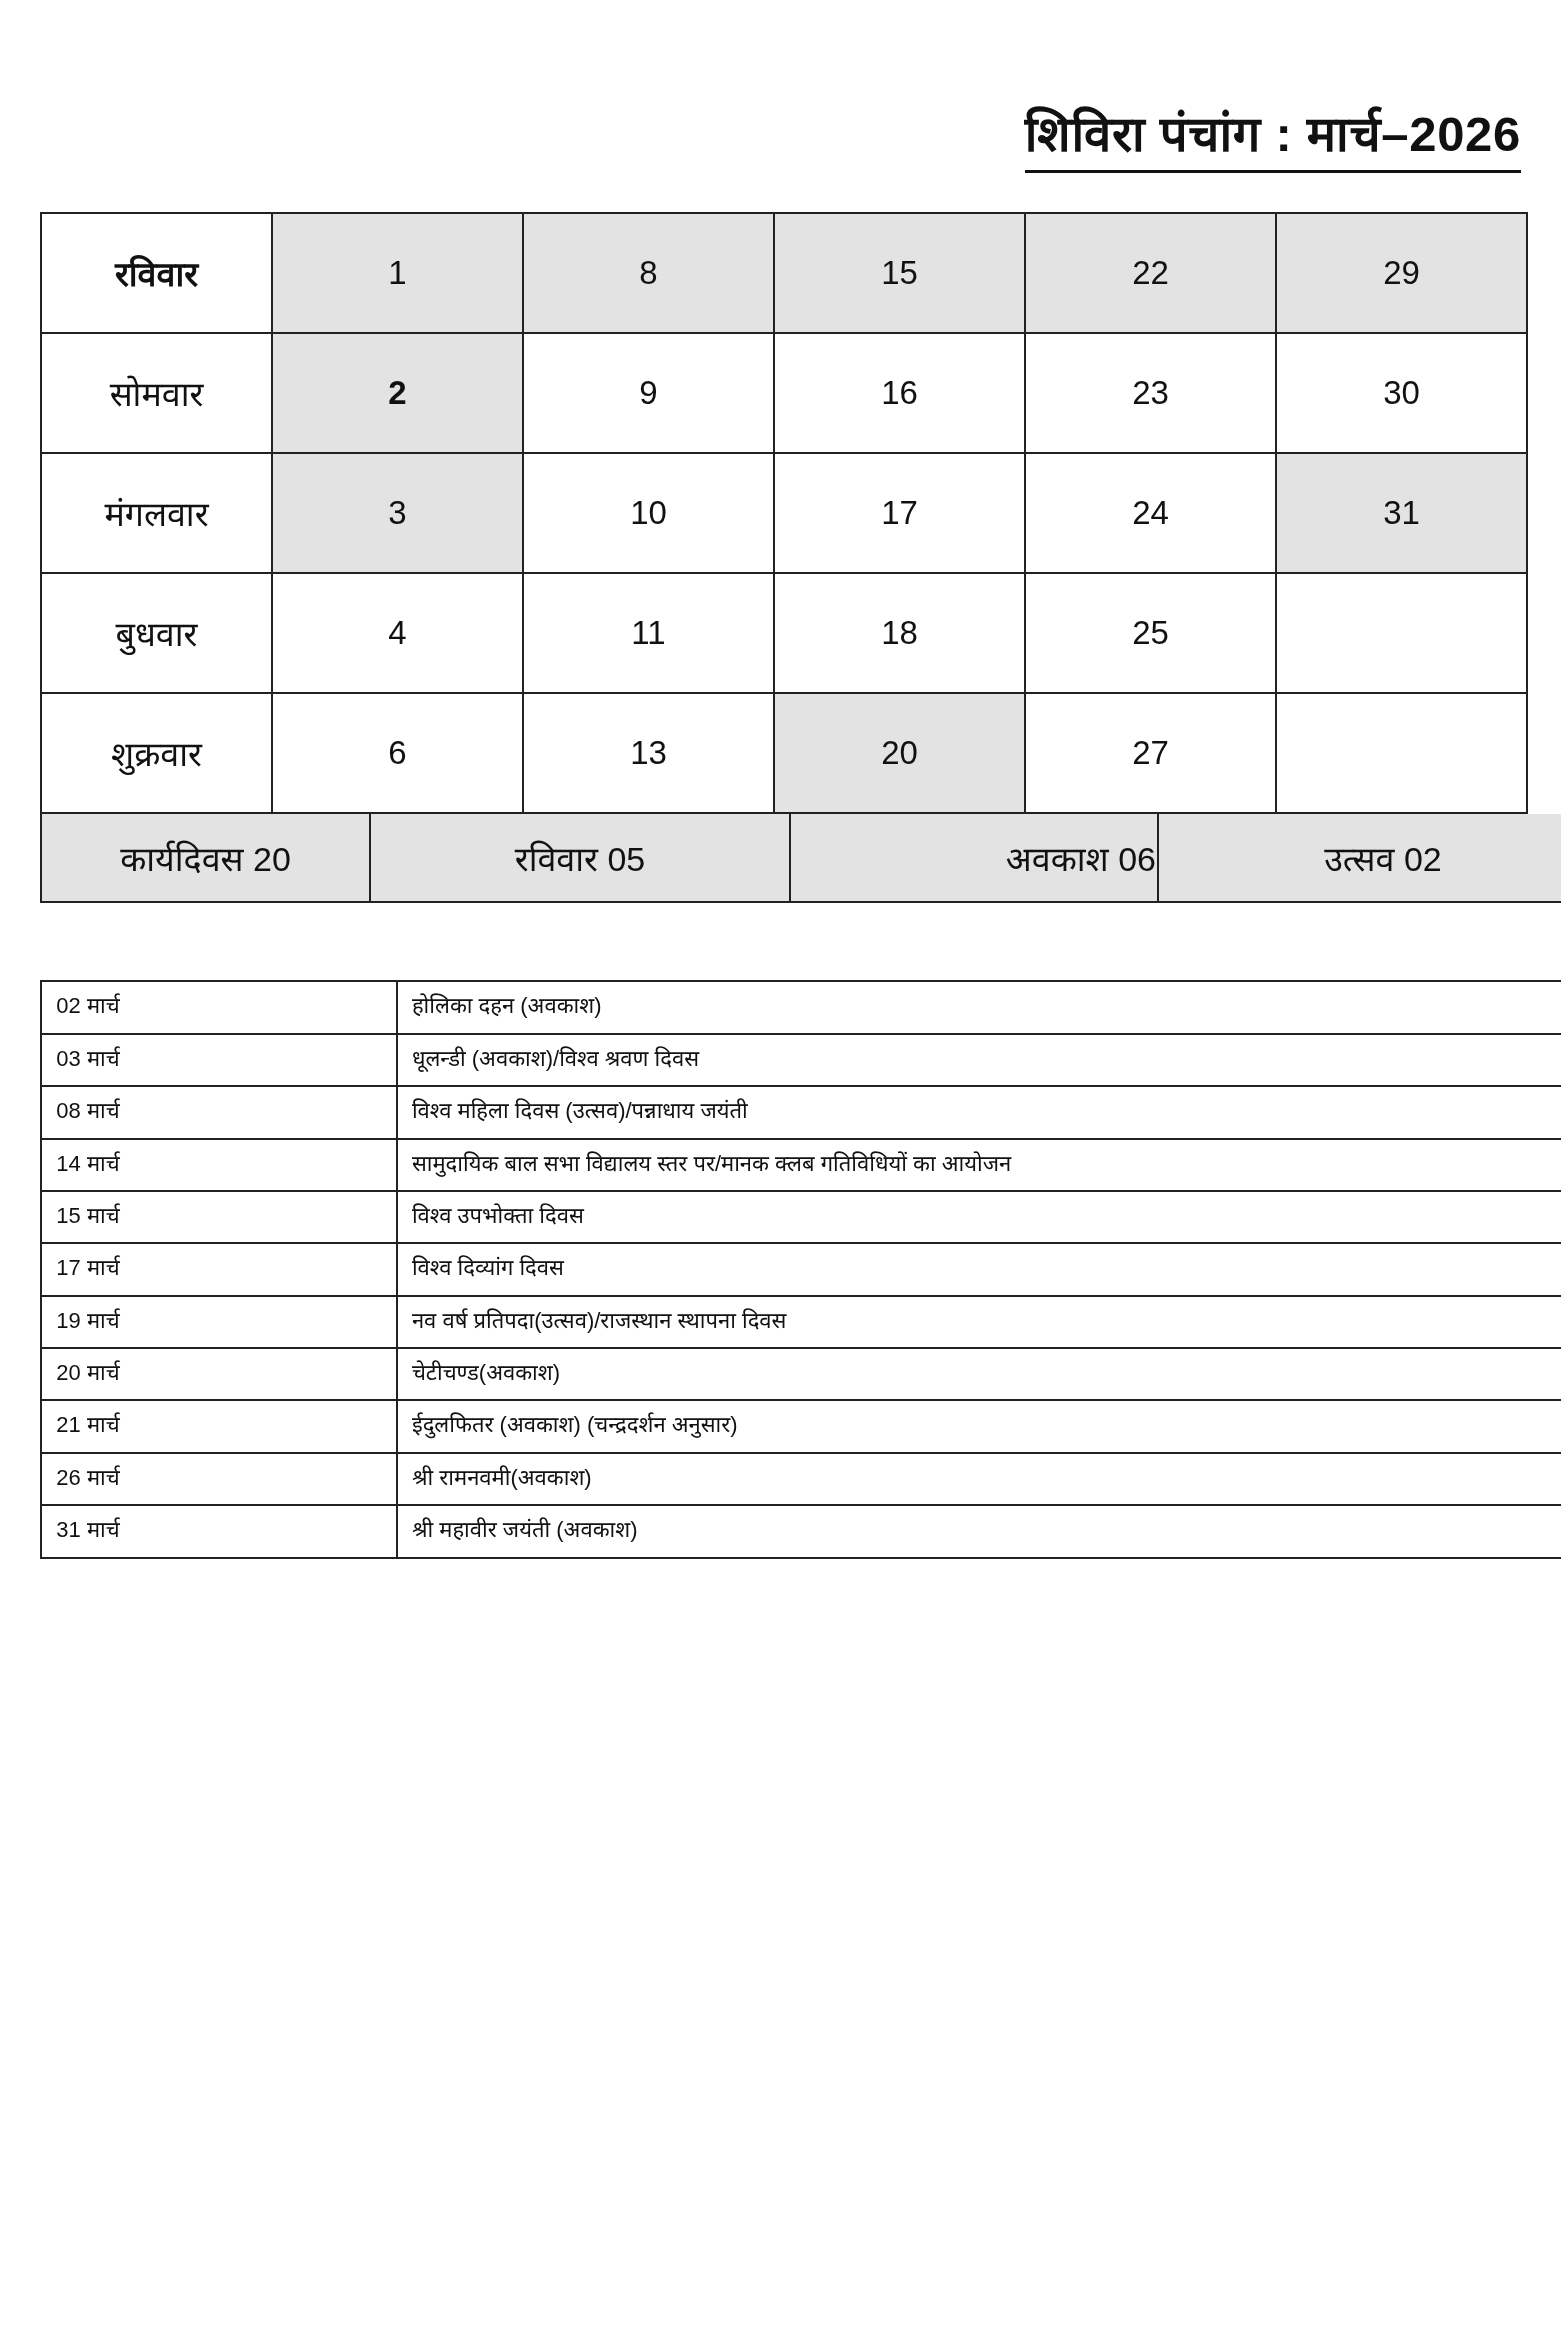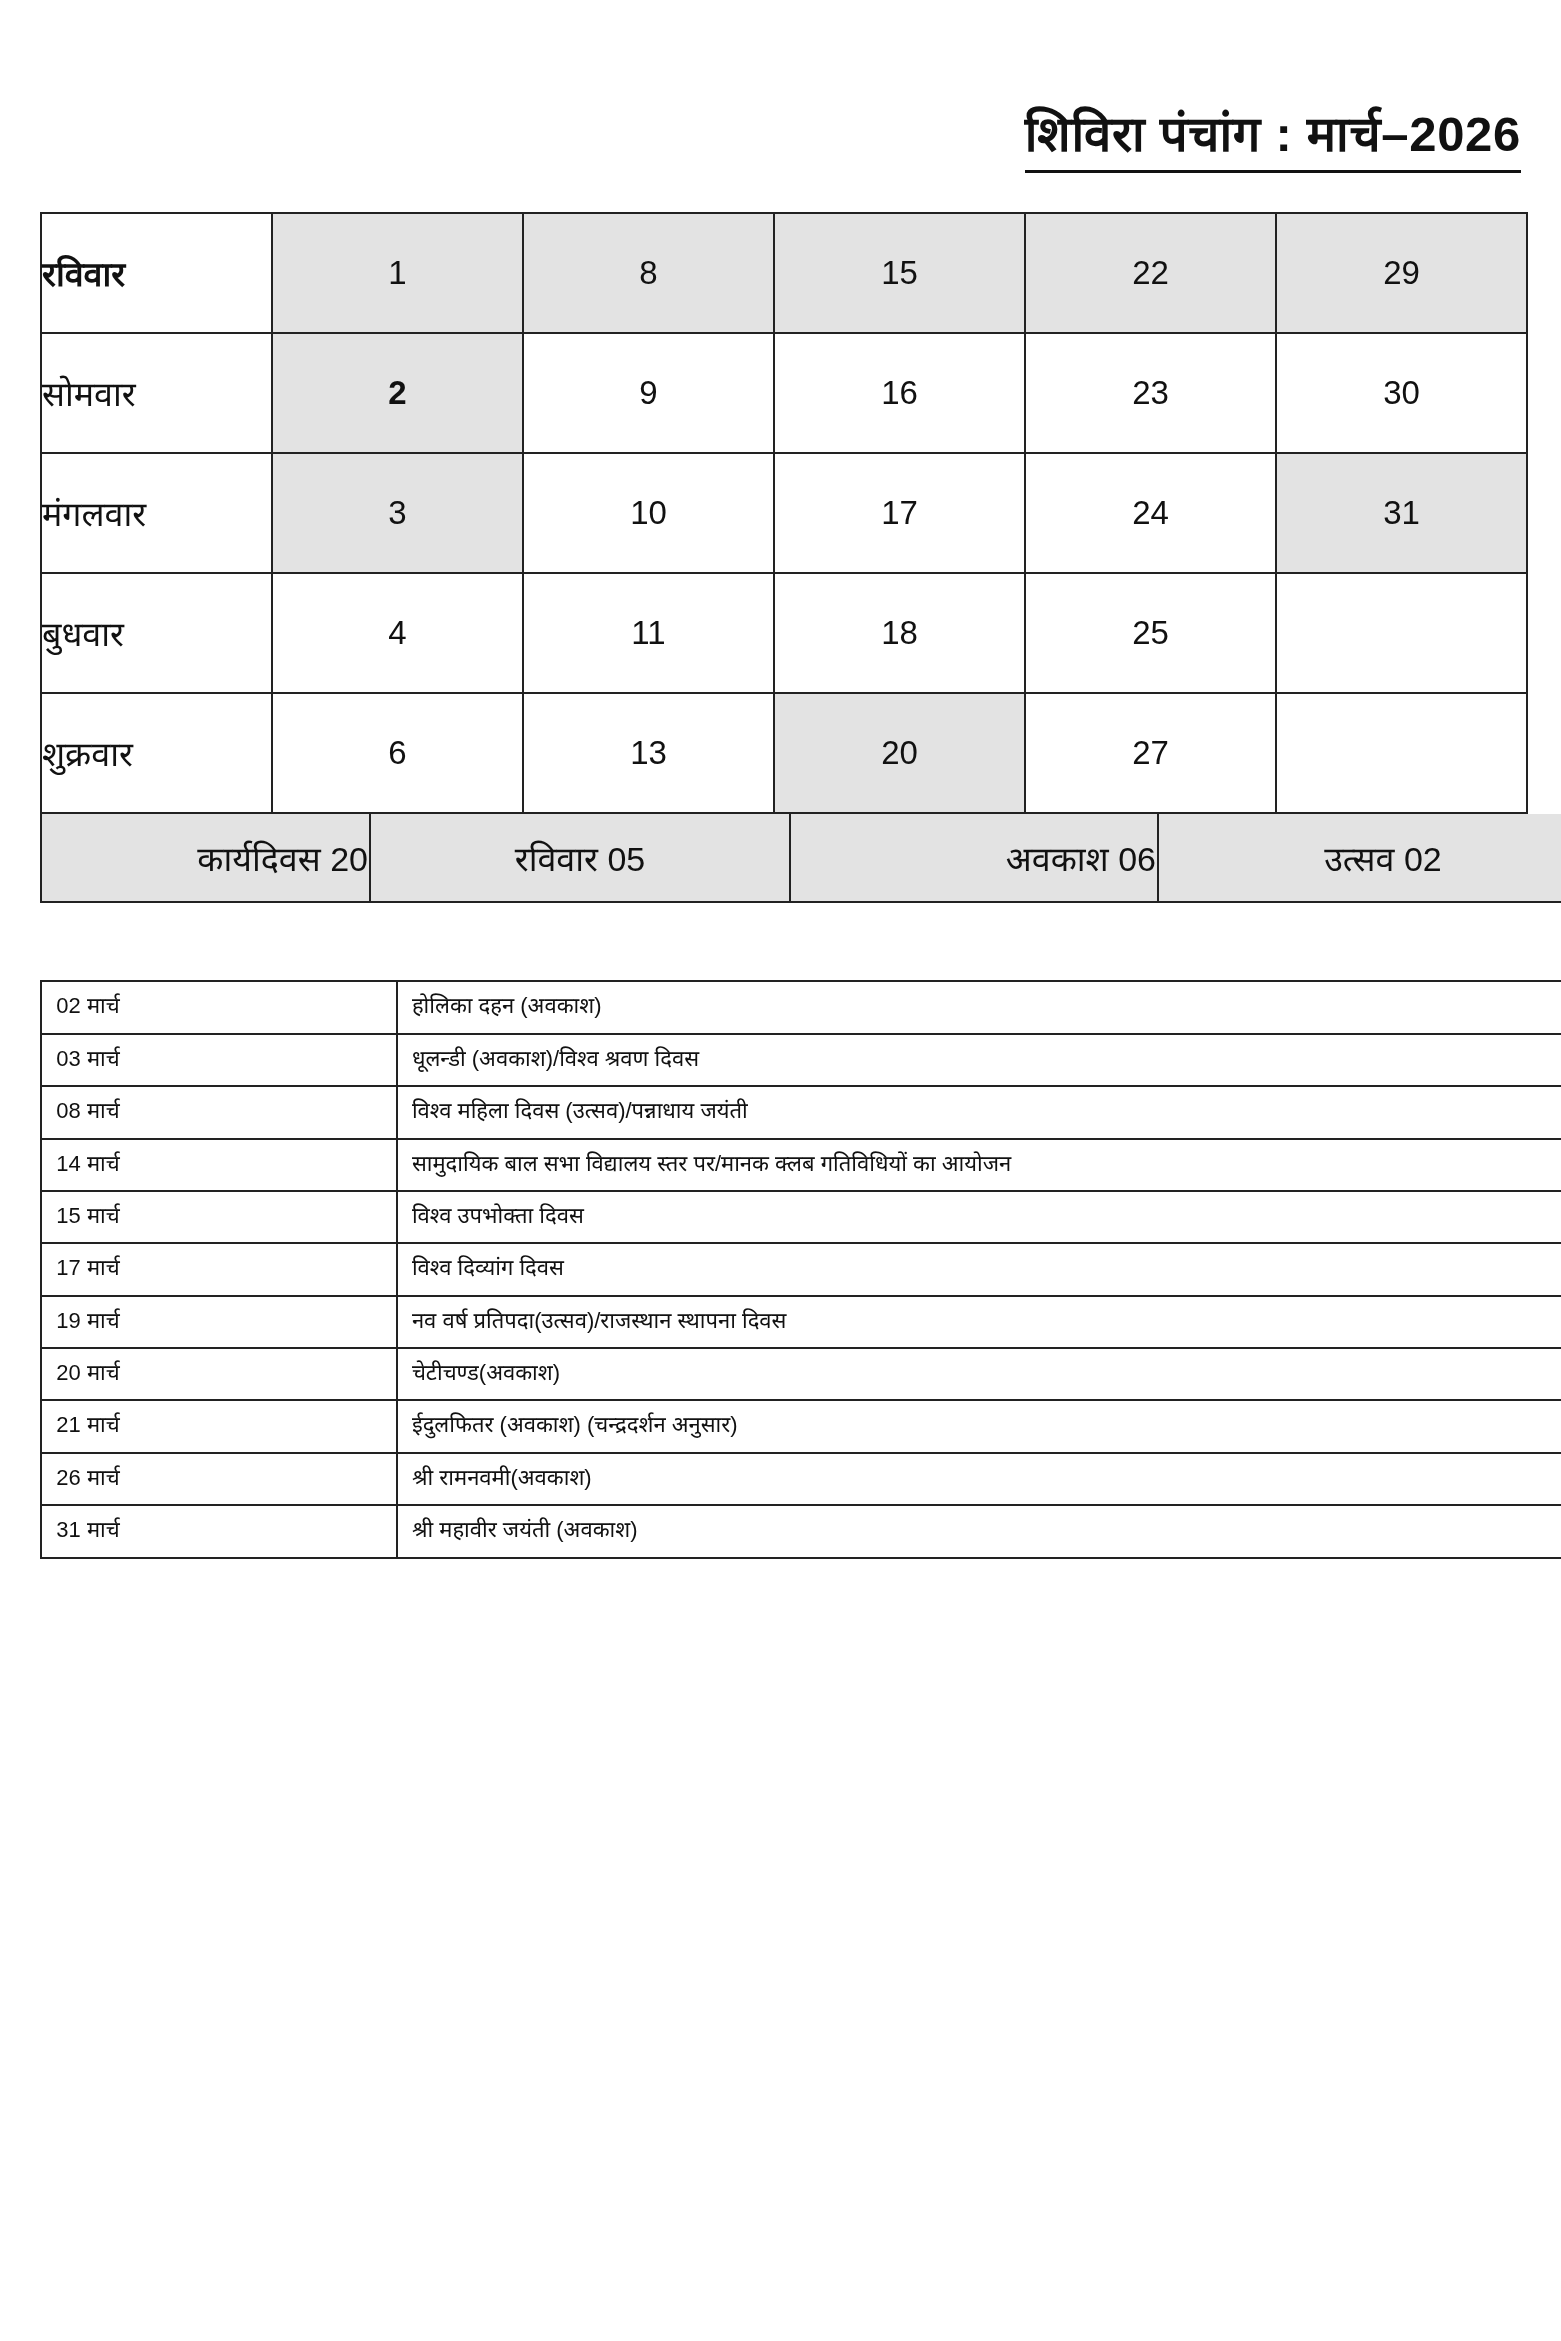--- a/index.html
+++ b/index.html
@@ -50,21 +50,21 @@
     height: 118px;
     text-align: center;
     vertical-align: middle;
     font-size: 33px;
     font-weight: normal;
     padding: 0;
   }
   .cal td.daylabel {
     width: 229px;
     font-size: 34px;
-    text-align: left;
+    text-align: center;
   }
   .cal td.daylabel.sunday {
     font-weight: bold;
   }
   .cal td.num {
     width: 249px;
   }
   .cal td.shade {
     background: #e3e3e3;
   }
@@ -83,21 +83,21 @@
   }
   .summary td {
     border: 2px solid #222;
     border-top: none;
     background: #e3e3e3;
     height: 85px;
     text-align: center;
     vertical-align: middle;
     font-size: 34px;
   }
-  .summary td.s1 { width: 325px; text-align: right; }
+  .summary td.s1 { width: 325px; }
   .summary td.s2 { width: 416px; }
   .summary td.s3 { width: 364px; text-align: right; }
   .summary td.s4 { width: 366px; padding-left: 41px; }
 
   
   .events {
     border-collapse: collapse;
     width: 1472px;
     margin: 77px auto 0 auto;
     table-layout: fixed;

